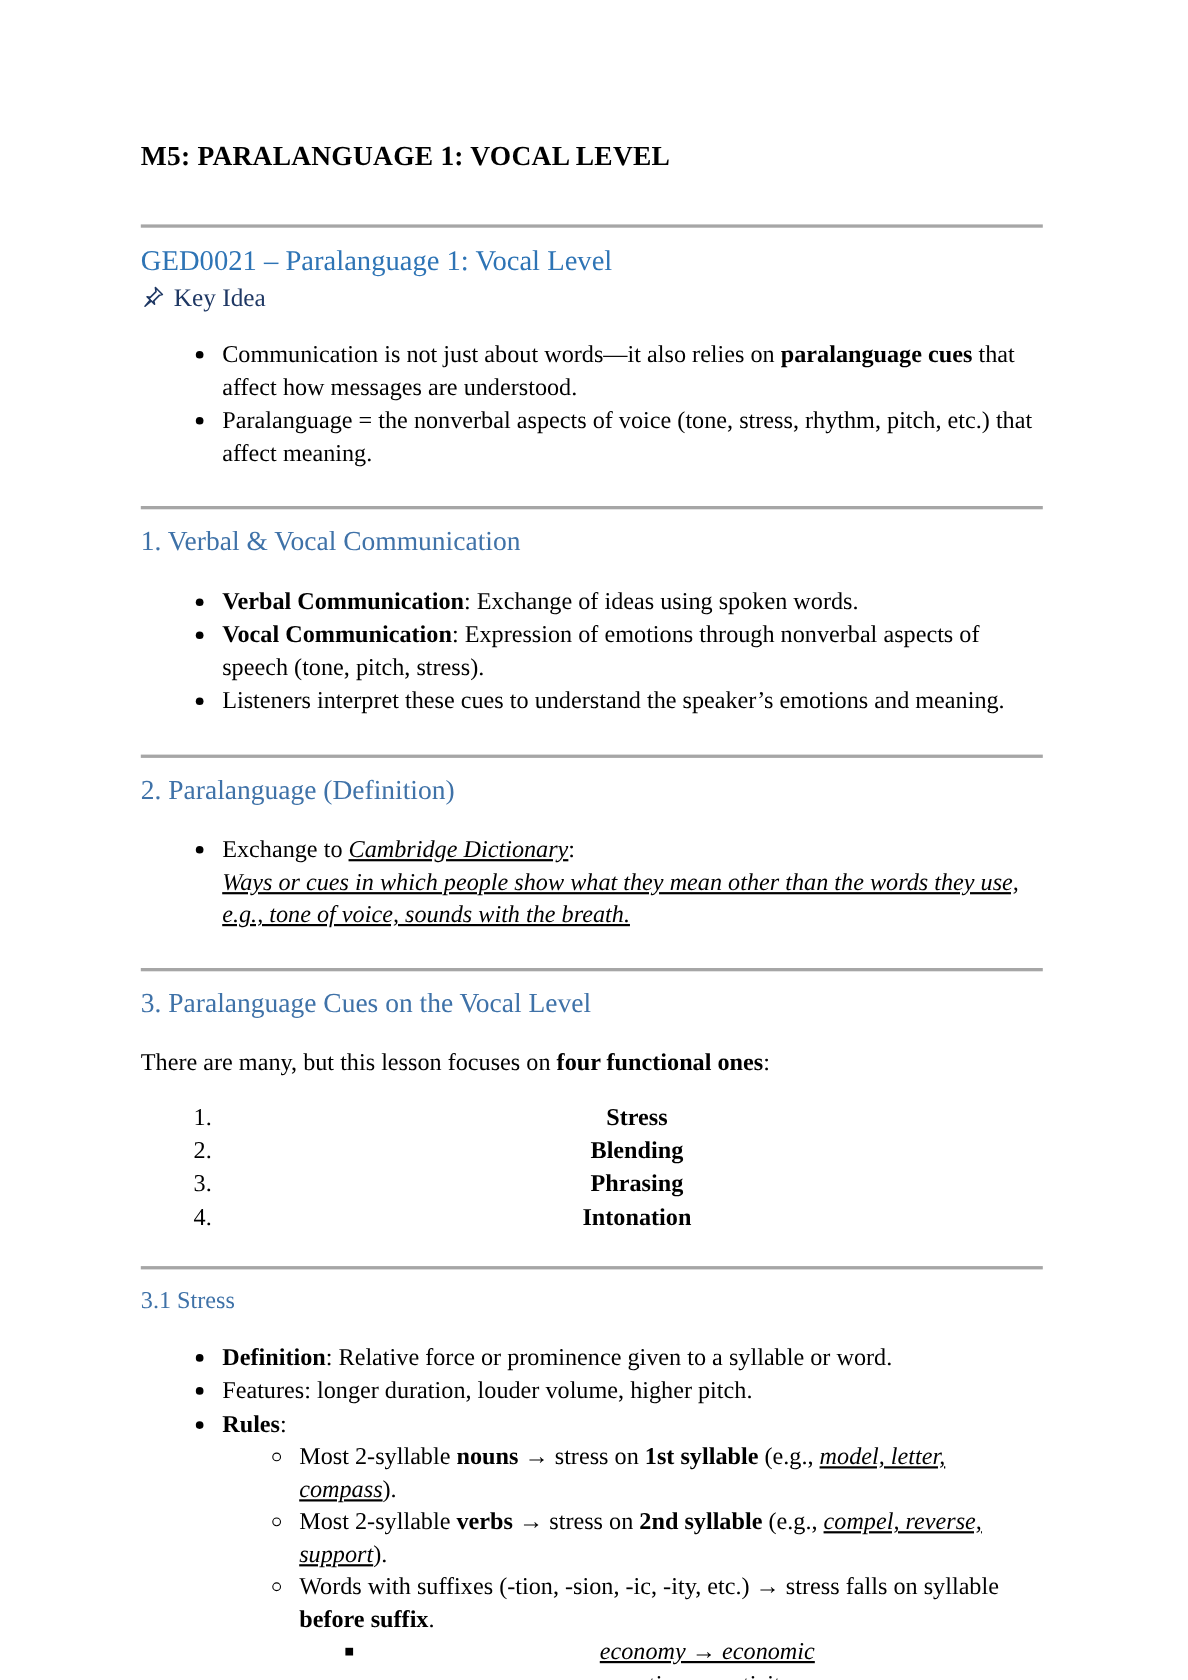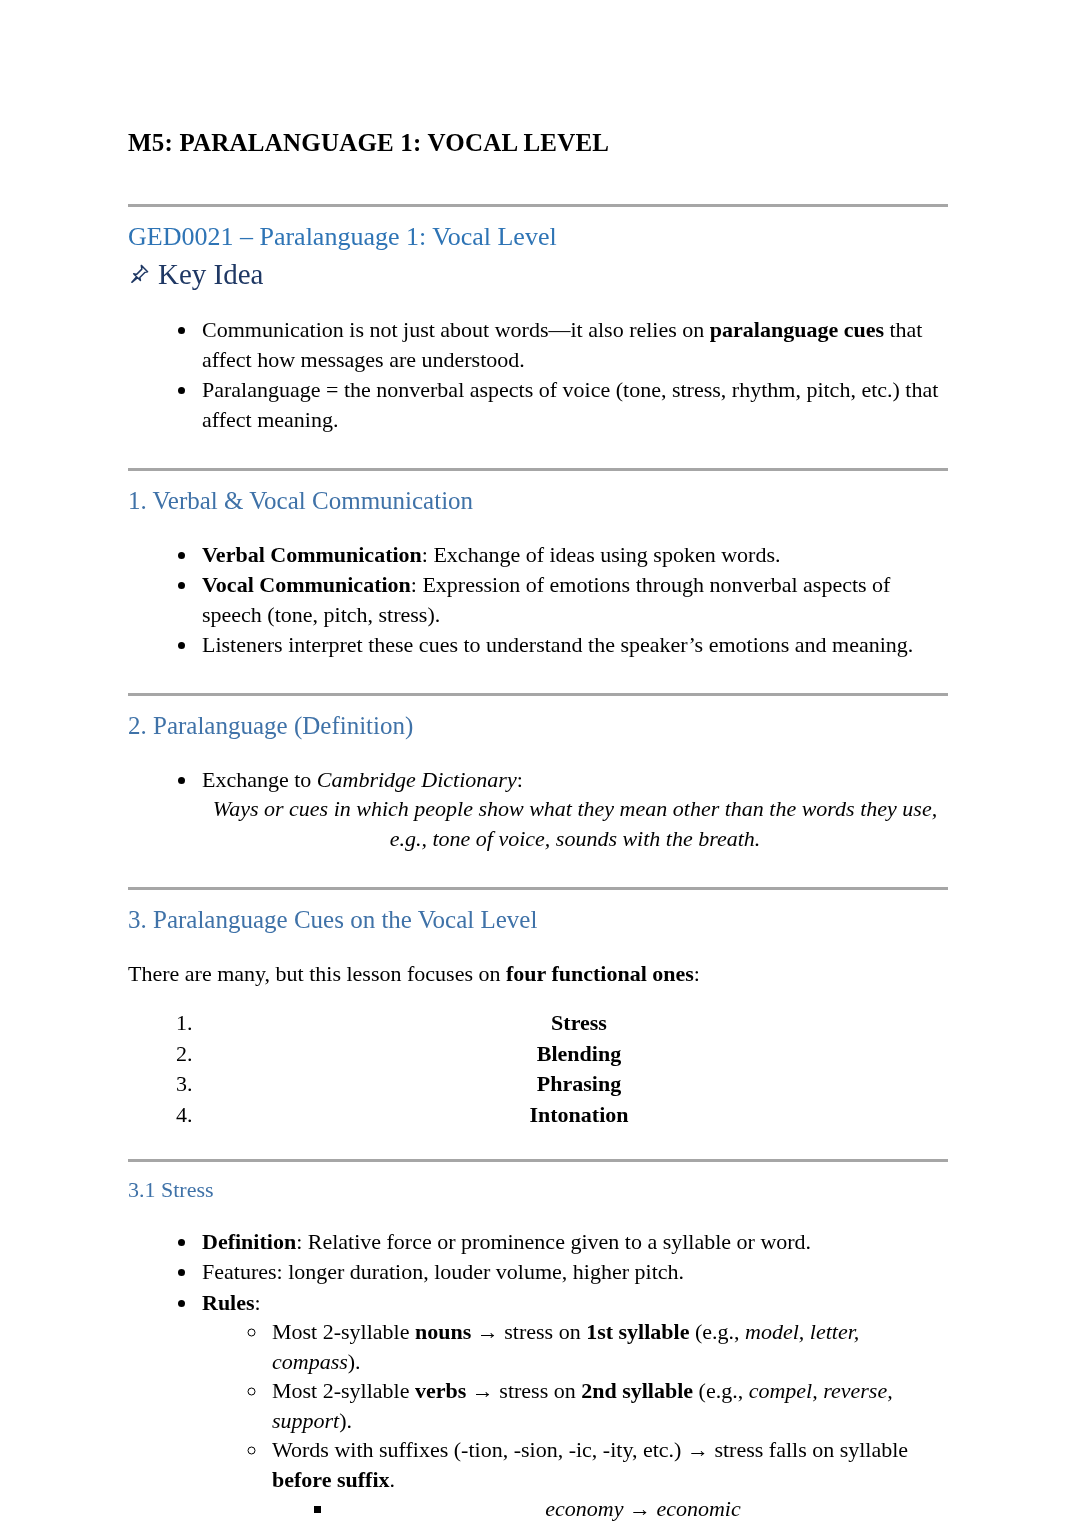--- a/index.html
+++ b/index.html
@@ -38,21 +38,21 @@
     height: 0;
   }
   .h1-blue {
     font-size: 26px;
     font-weight: normal;
     color: #2e74b5;
     line-height: 1.25;
     margin: 0 0 2px 0;
   }
   .keyidea {
-    font-size: 29px;
+    font-size: 23px;
     color: #1f3864;
     line-height: 1.3;
     margin: 0 0 22px 0;
     display: flex;
     align-items: center;
     gap: 8px;
   }
   .pin-icon {
     display: inline-block;
     width: 22px;
@@ -107,22 +107,22 @@
   ul.lvl2 > li { margin: 0; padding-left: 4px; }
   ul.lvl3 {
     list-style: square;
     margin: 0;
     padding: 0 0 0 62px;
     font-size: 22px;
     line-height: 1.34;
   }
   ul.lvl3 > li { margin: 0; padding-left: 4px; text-align: center; }
   b, .b { font-weight: bold; }
-  i, .i { font-style: italic; }
-  .quote-block { display: block; text-align: center; }
+  i, .i { font-style: italic; text-decoration: underline; }
+  .quote-block { display: block; }
 </style>
 </head>
 <body>
 
 <div class="page">
 
   <h1 class="doc-title">M5: PARALANGUAGE 1: VOCAL LEVEL</h1>
 
   <hr class="rule">
 

